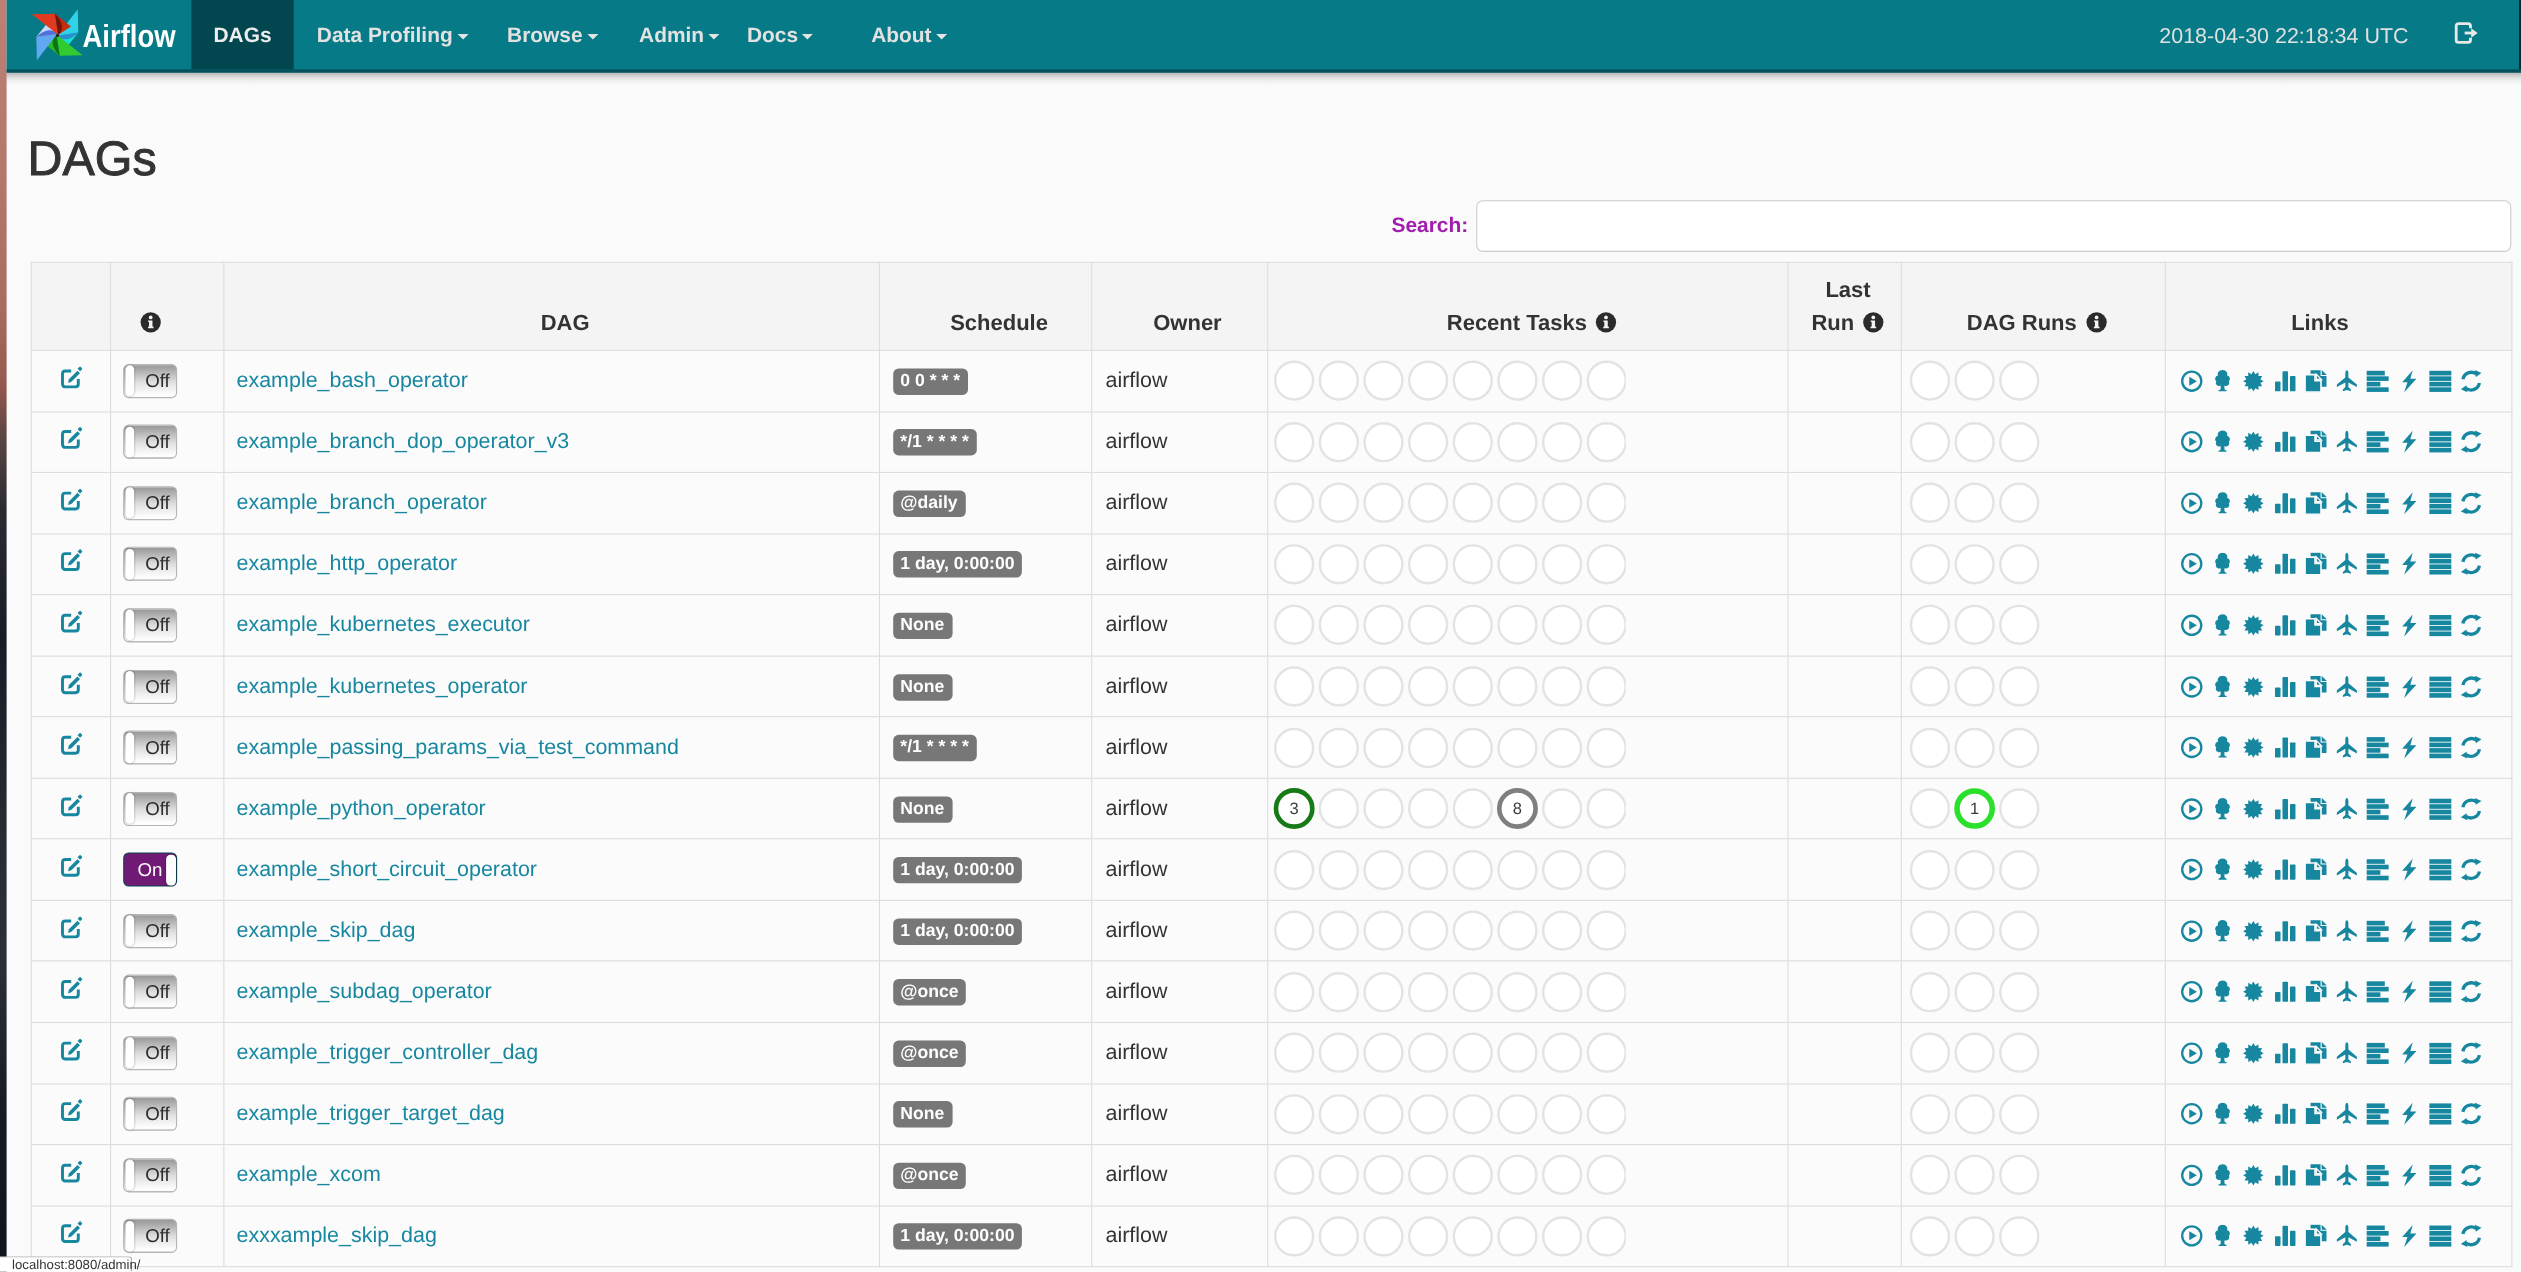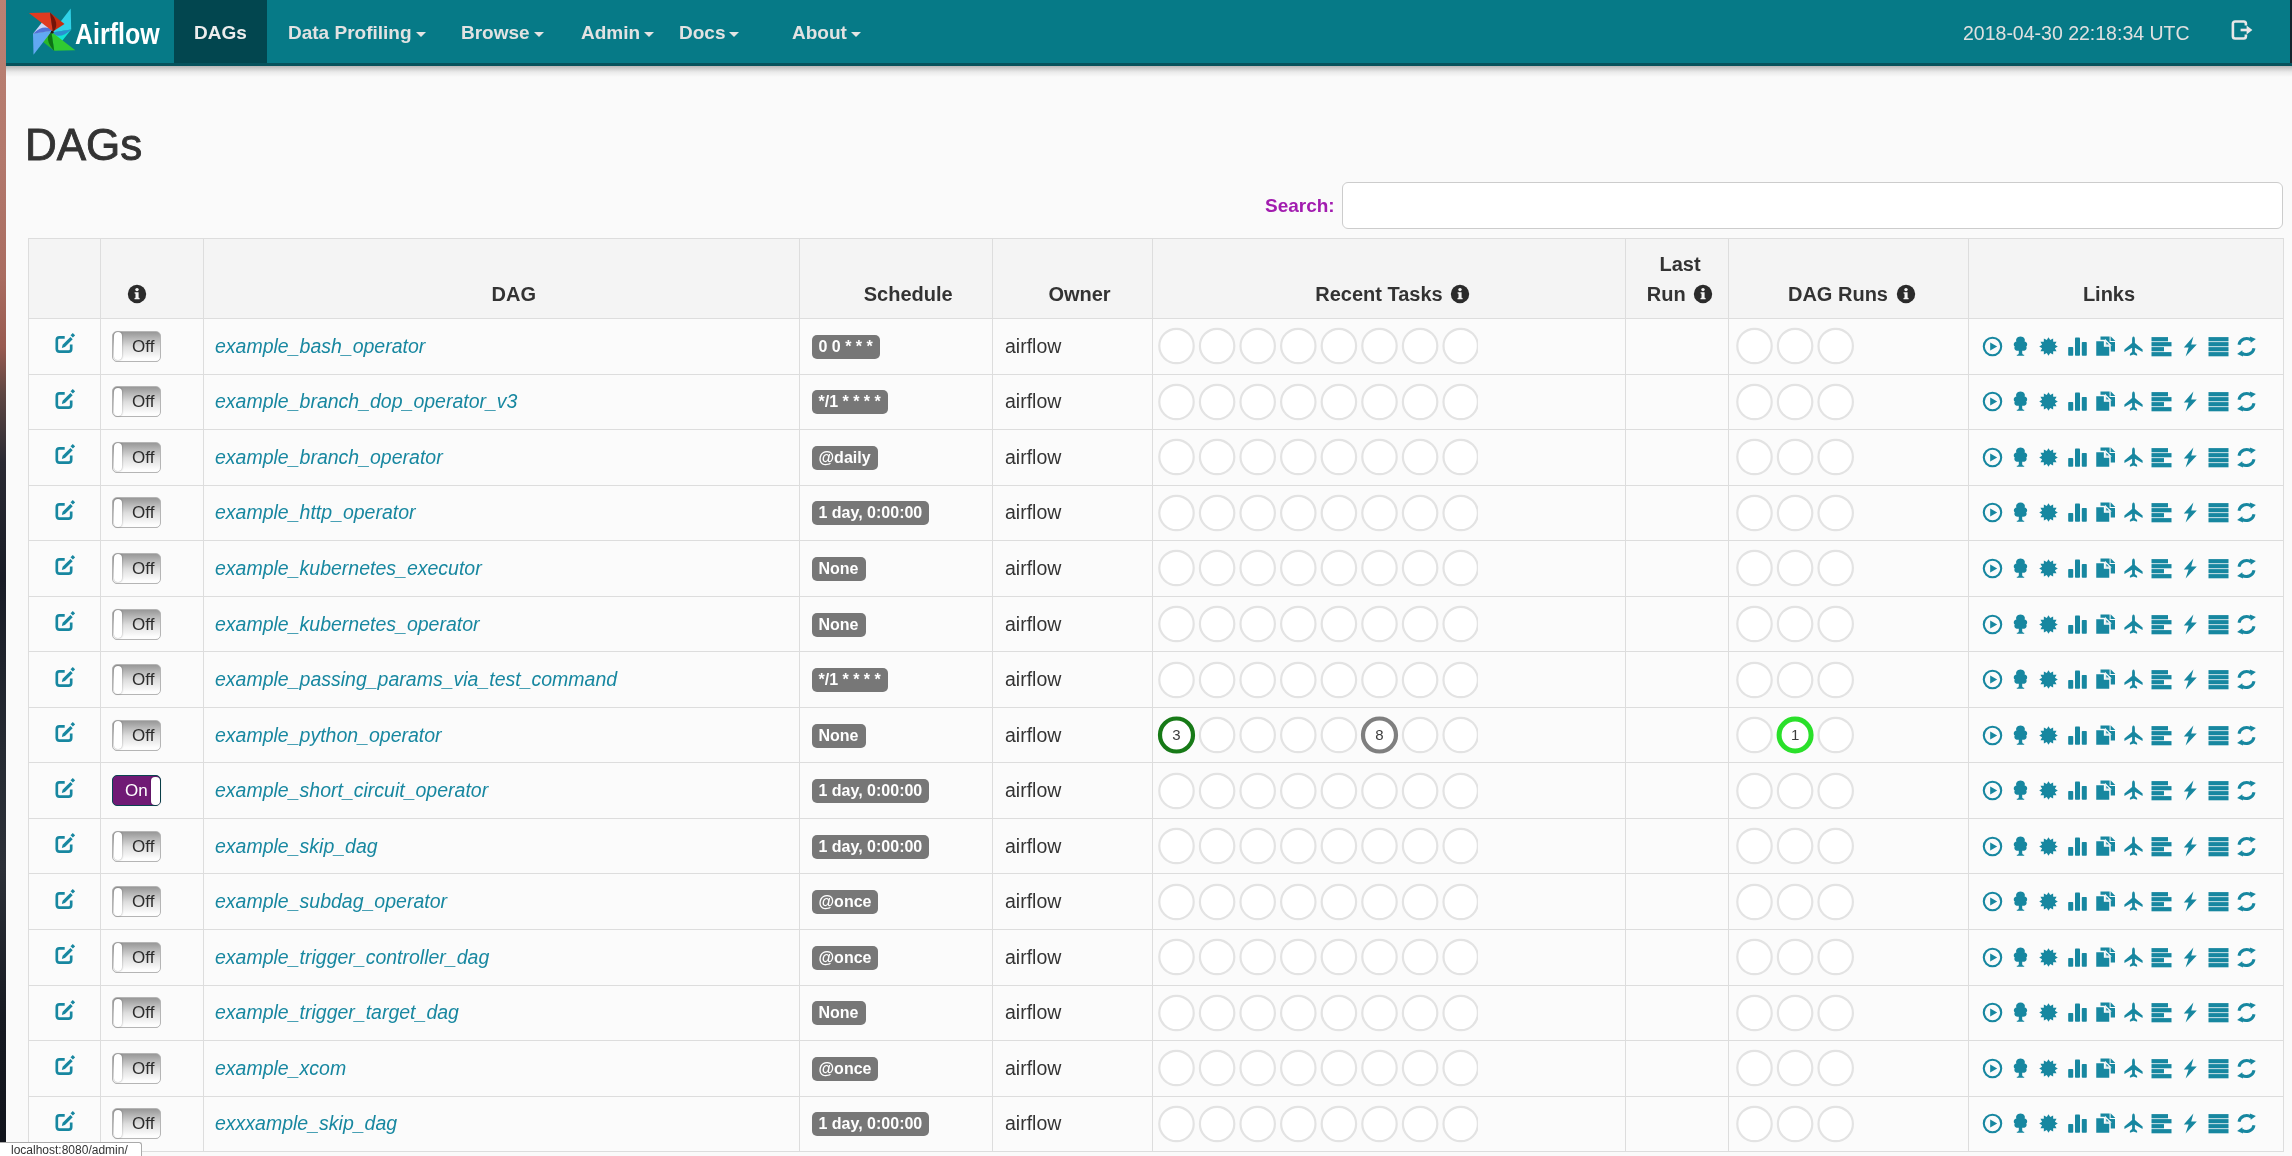--- a/index.html
+++ b/index.html
@@ -28,41 +28,41 @@
 #tbl th { height:80px; vertical-align:bottom; padding-bottom:9px; font-size:20px; color:#333; text-align:center; background:#f4f4f4; line-height:30px; }
 #tbl td { height:55.55px; vertical-align:middle; background:#fbfbfb; font-size:19.5px; color:#333; }
 th.c-dag, th.c-sched { padding-left:25px; }
 th.c-own { padding-left:14px; }
 th.c-rt { padding-left:8px; }
 th.c-lr, th.c-druns { padding-left:7px; }
 #tbl th.c-links { text-align:center; padding-right:34px; }
 th .hinfo { margin-left:2px; vertical-align:-3px; }
 td.c-edit { text-align:center; }
 td.c-tog { padding-left:11px; }
-td.c-dag { padding-left:11px;font-style:italic; }
+td.c-dag { padding-left:11px; }
 td.c-sched { padding-left:12px; }
 td.c-own { padding-left:12px; }
 td.c-rt { padding-left:3px; }
 td.c-druns { padding-left:4px; }
 a.dag { color:#1787a0; text-decoration:none; }
 .badge { display:inline-block; background:#777; color:#ffffff; font-size:16px; font-weight:bold; line-height:1; padding:4px 7px; border-radius:5px; white-space:nowrap; }
 .tog { position:relative; width:49px; height:31px; border-radius:5px; }
 .tog.off { border:1px solid #b5b5b5; background:linear-gradient(#989898, #dedede 52%, #fdfdfd 92%); }
 .tog.on { border:1px solid #0a4550; background:#701a75; }
 .knob { position:absolute; top:0.5px; bottom:0.5px; width:8.5px; background:#fff; border-radius:4px; box-shadow:0 0 2px rgba(0,0,0,0.4); }
 .kl { left:0.5px; }
 .kr { right:0.5px; }
 .tog .toglbl { position:absolute; top:0; line-height:30px; font-size:17px; }
 .tog.off .toglbl { left:19px; color:#2b2b2b; }
 .tog.on .toglbl { left:12px; color:#fff; }
 svg.rt, svg.dr { display:block; }
 .links { display:flex; align-items:center; padding-left:9px; color:#1787a0; }
 .lk { width:28.3px; text-align:center; flex:none; height:21px; }
 .lk svg { display:block; margin:0 auto; }
-#tooltip { position:absolute; left:0; bottom:0; width:142px; height:14px; background:#fff; border:1px solid #aaa; border-left:none; border-bottom:none; font-size:12px; line-height:14px; color:#333; padding-left:11px; border-top-right-radius:3px; }
+#tooltip { position:absolute; left:0; bottom:0; width:120px; height:14px; background:#fff; border:1px solid #aaa; border-left:none; border-bottom:none; font-size:12px; line-height:14px; color:#333; padding-left:11px; border-top-right-radius:3px; }
 </style>
 </head>
 <body>
 
 <svg width="0" height="0" style="position:absolute">
 <defs>
 <symbol id="i-play" viewBox="0 0 21 21">
   <circle cx="10.5" cy="10.5" r="8.7" fill="none" stroke="currentColor" stroke-width="2.1"></circle>
   <path d="M8.2 6.4 L15.2 10.5 L8.2 14.6 Z" fill="currentColor"></path>
 </symbol>

